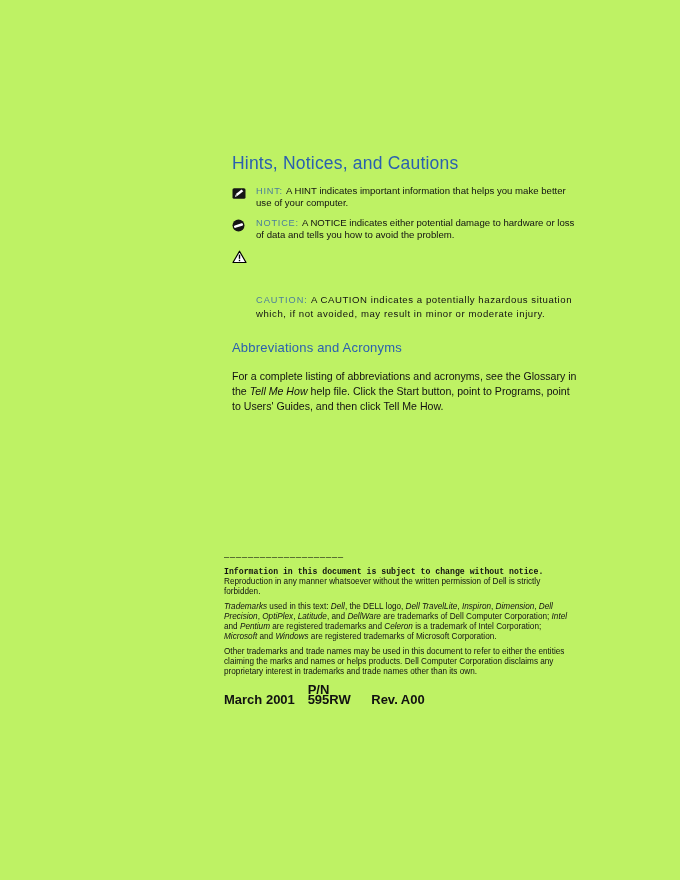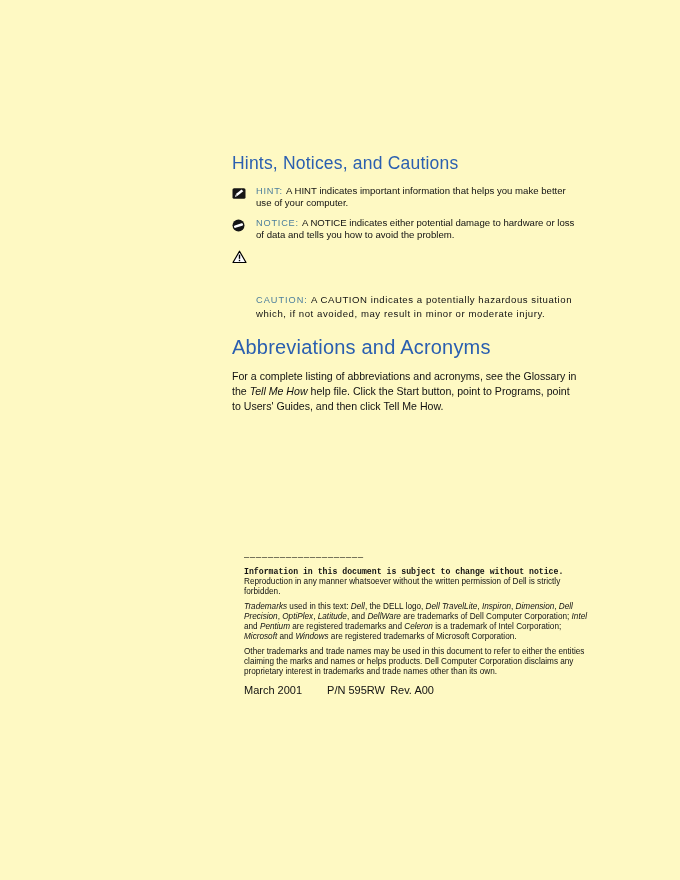--- a/index.html
+++ b/index.html
@@ -3,48 +3,48 @@
 <meta charset="utf-8">
 <style>
   :root{
     --heading:#2a5fb0;
     --label:#4b7e9c;
     --text:#000000;
   }
   *{margin:0;padding:0;box-sizing:border-box;}
   html,body{width:680px;height:880px;background:#ffffff;
     font-family:"Liberation Sans",sans-serif;color:var(--text);}
-  .page{position:relative;width:680px;height:880px;background:#fef9c3;overflow:hidden;}
+  .page{position:relative;width:680px;height:880px;background:#bef264;overflow:hidden;}
 
   .main{position:absolute;left:232px;top:153px;width:348px;}
 
   .h1{font-size:17.5px;line-height:21px;font-weight:500;color:var(--heading);
       letter-spacing:0.2px;margin-bottom:11px;}
-  .h2{font-size:20px;line-height:21px;font-weight:500;color:var(--heading);
+  .h2{font-size:13px;line-height:21px;font-weight:500;color:var(--heading);
       letter-spacing:0.2px;margin-top:17px;margin-bottom:11px;}
 
   .note{display:flex;margin-bottom:8px;justify-content:center;}
   .note-icon{flex:0 0 24px;padding-top:1px;}
   .note-body{font-size:9.6px;line-height:12px;color:#111;}
   .note-label{color:var(--label);letter-spacing:0.8px;font-size:9.2px;margin-right:3px;}
   .note.caution .note-body{letter-spacing:0.55px;line-height:13px;margin-top:44px;}
   .note.caution .note-label{letter-spacing:1px;}
 
   .para{font-size:10.6px;line-height:15px;color:#111;}
   .seg-i{font-style:italic;}
   .seg-b{font-weight:400;}
 
-  .footer{position:absolute;left:244px;top:548px;width:348px;
+  .footer{position:absolute;left:224px;top:548px;width:348px;
           font-size:8.2px;line-height:10px;color:#111;}
   .footer .rule{font-size:9px;letter-spacing:1px;line-height:10px;margin-bottom:9px;
                 white-space:nowrap;overflow:hidden;}
   .footer p{margin-bottom:5px;}
   .footer .tight{margin-bottom:0;}
   .footer .b{font-weight:700;font-family:Liberation Mono, monospace;}
-  .dateline{margin-top:8px;font-weight:400;font-size:11px;}
+  .dateline{margin-top:8px;font-weight:700;font-size:13px;}
   .dateline .dl-date{display:inline-block;width:80px;}
   .dateline .dl-pn{display:inline-block;width:60px;}
 </style>
 </head>
 <body>
 
 <div class="page">
 
   <div class="main">
 

